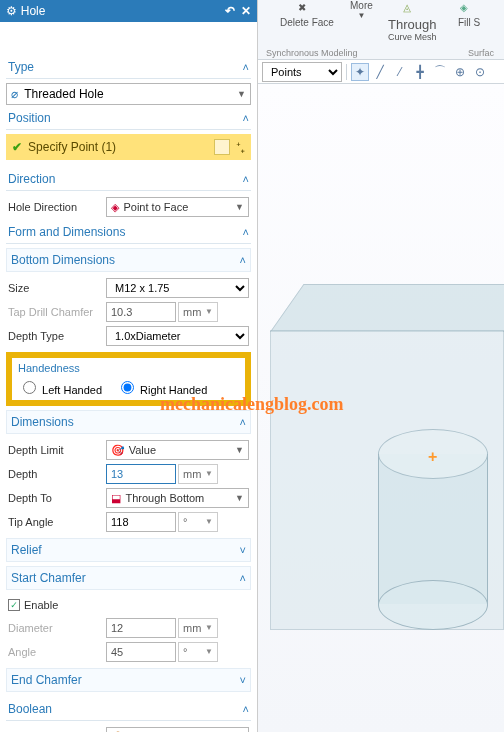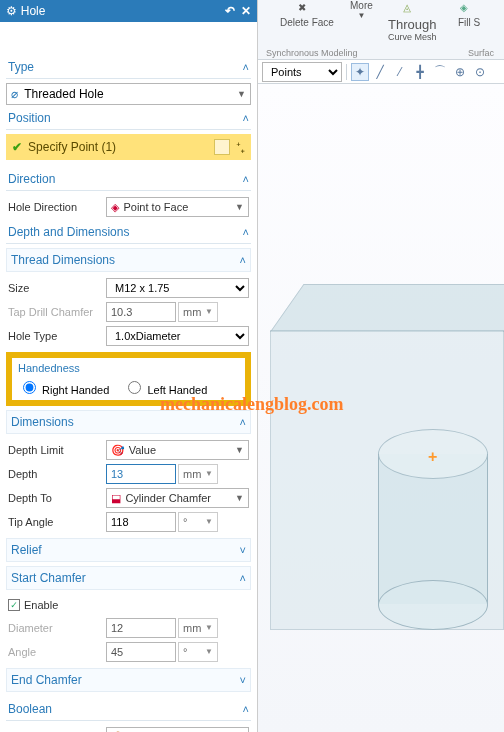--- a/index.html
+++ b/index.html
@@ -115,57 +115,57 @@
       <span class="ctrl">
         <div class="type-sel" style="height:20px;font-size:11px;">
           <span style="color:#c03; margin-right:4px;">◈</span>
           <span>Point to Face</span>
           <span class="dd">▼</span>
         </div>
       </span>
     </div>
 
     <div class="sect-head">
-      <span>Depth and Dimensions</span>
-      <span class="chev">˄</span>
-    </div>
-
-    <div class="sub-head">
-      <span>Thread Dimensions</span>
+      <span>Form and Dimensions</span>
+      <span class="chev">˄</span>
+    </div>
+
+    <div class="sub-head">
+      <span>Bottom Dimensions</span>
       <span class="chev">˄</span>
     </div>
 
     <div class="row">
       <span class="lbl">Size</span>
       <span class="ctrl">
           <select><option>M12 x 1.75</option></select>
         </span>
     </div>
     <div class="row disabled">
       <span class="lbl">Tap Drill Chamfer</span>
       <span class="ctrl">
         <input type="text" class="num" disabled="" value="10.3" style="">
         <span class="unit">
             <span>mm</span>
             <span class="dd">▼</span>
           </span>
       </span>
     </div>
     <div class="row">
-      <span class="lbl">Hole Type</span>
+      <span class="lbl">Depth Type</span>
       <span class="ctrl">
           <select><option>1.0xDiameter</option></select>
         </span>
     </div>
 
     <div class="hand-box">
       <div class="hand-title">Handedness</div>
       <div class="radios">
+        <label><input type="radio" style=""> <span>Left Handed</span></label>
         <label><input type="radio" checked="" style=""> <span>Right Handed</span></label>
-        <label><input type="radio" style=""> <span>Left Handed</span></label>
       </div>
     </div>
 
     <div class="sub-head">
       <span>Dimensions</span>
       <span class="chev">˄</span>
     </div>
     <div class="row">
       <span class="lbl">Depth Limit</span>
       <span class="ctrl">
@@ -184,21 +184,21 @@
             <span>mm</span>
             <span class="dd">▼</span>
           </span>
       </span>
     </div>
     <div class="row">
       <span class="lbl">Depth To</span>
       <span class="ctrl">
         <div class="type-sel" style="height:20px;font-size:11px;">
           <span style="margin-right:4px;color:#c03;">⬓</span>
-          <span>Cylinder Chamfer</span>
+          <span>Through Bottom</span>
           <span class="dd">▼</span>
         </div>
       </span>
     </div>
     <div class="row">
       <span class="lbl">Tip Angle</span>
       <span class="ctrl">
         <input type="text" class="num" value="118" style="">
         <span class="unit">
             <span>°</span>

